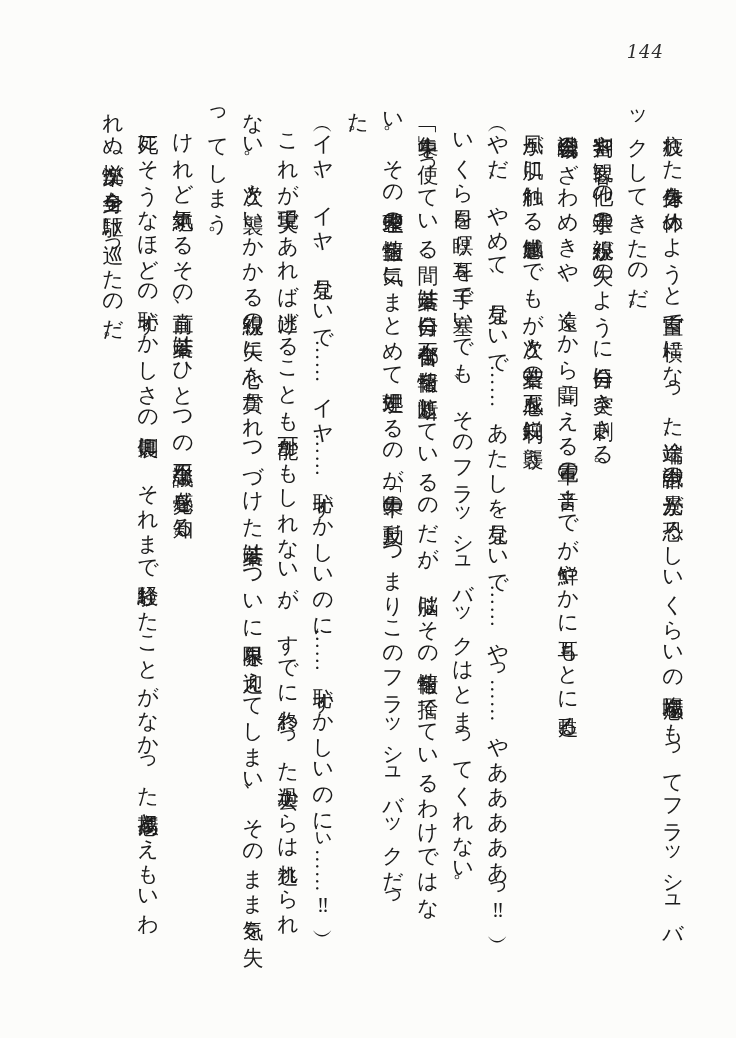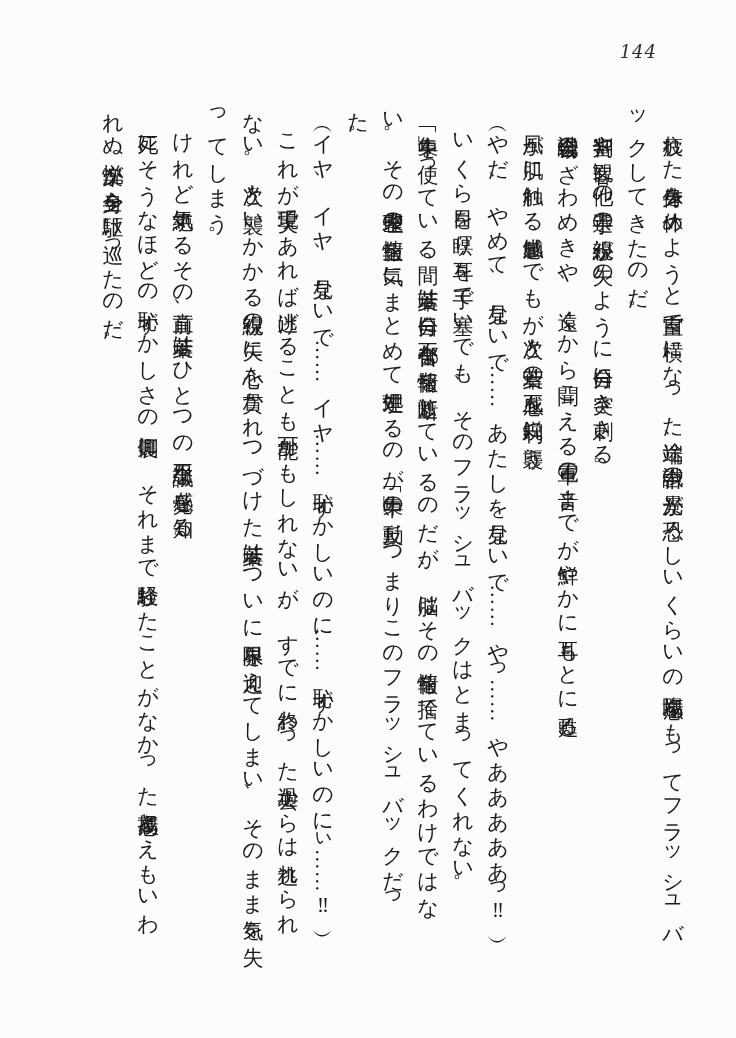--- a/index.html
+++ b/index.html
@@ -13,21 +13,21 @@
     background: #fcfcfa;
     overflow: hidden;
   }
   .page {
     position: absolute;
     inset: 0;
   }
   .page-number {
     position: absolute;
     top: 41px;
-    right: 79px;
+    right: 72px;
     font-family: "DejaVu Serif", "Liberation Serif", serif;
     font-style: italic;
     font-size: 18px;
     letter-spacing: 1px;
     color: #2e2e2e;
   }
   .text-block {
     position: absolute;
     top: 98px;
     right: 46px;

